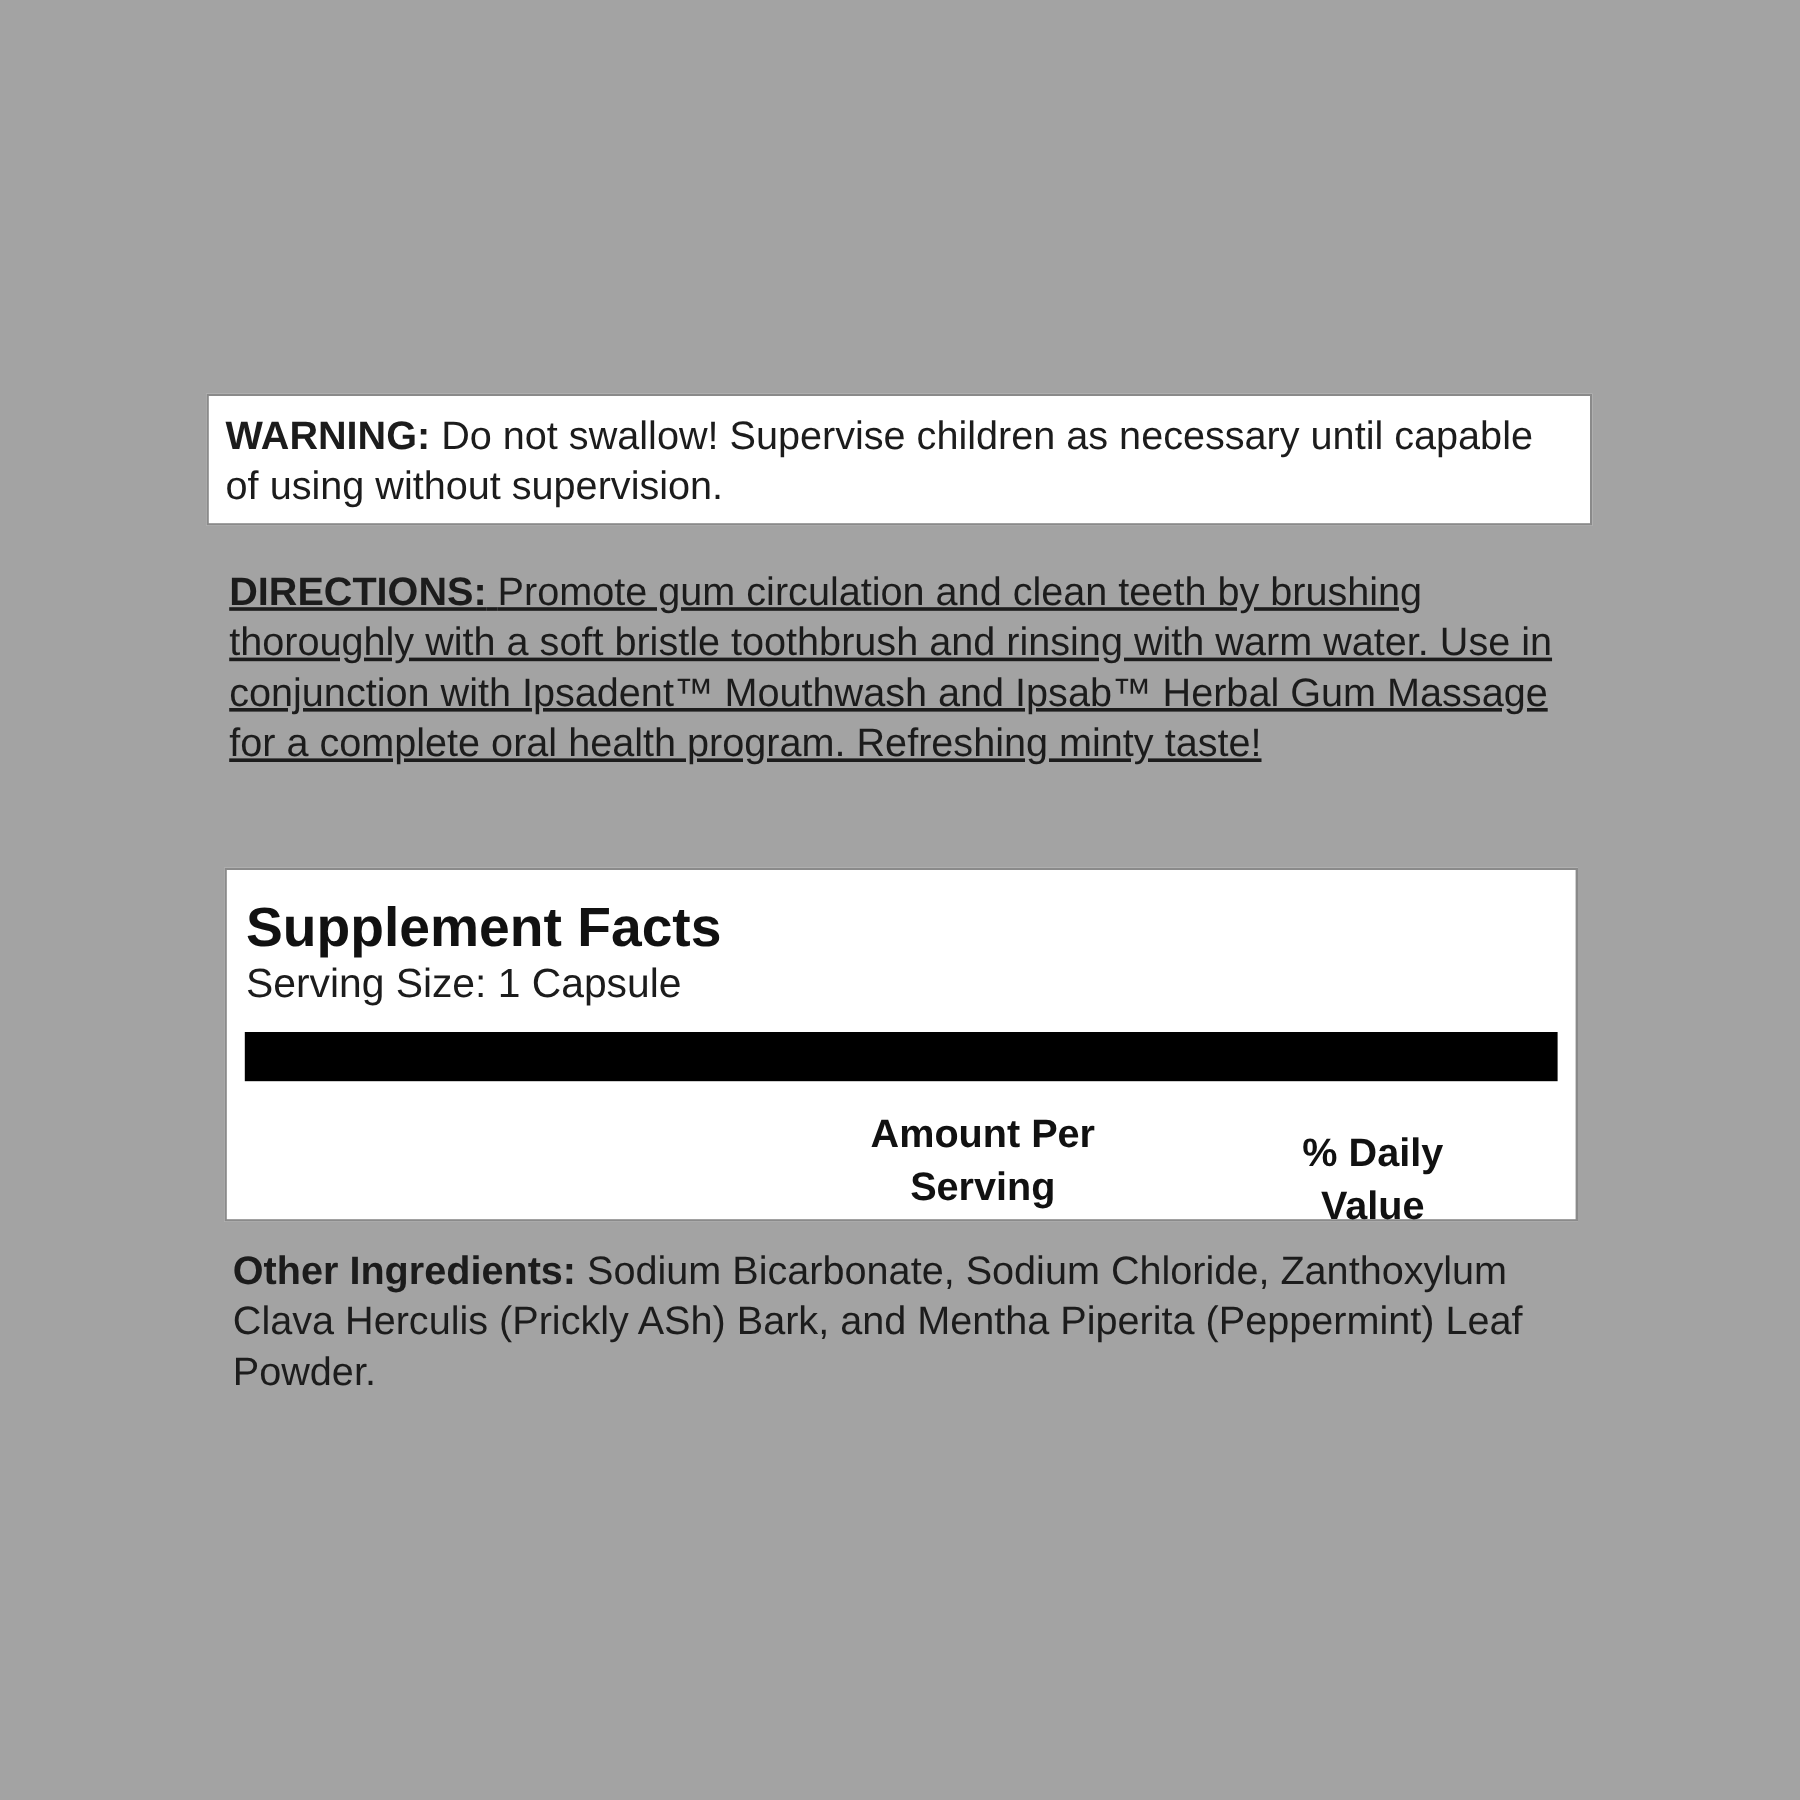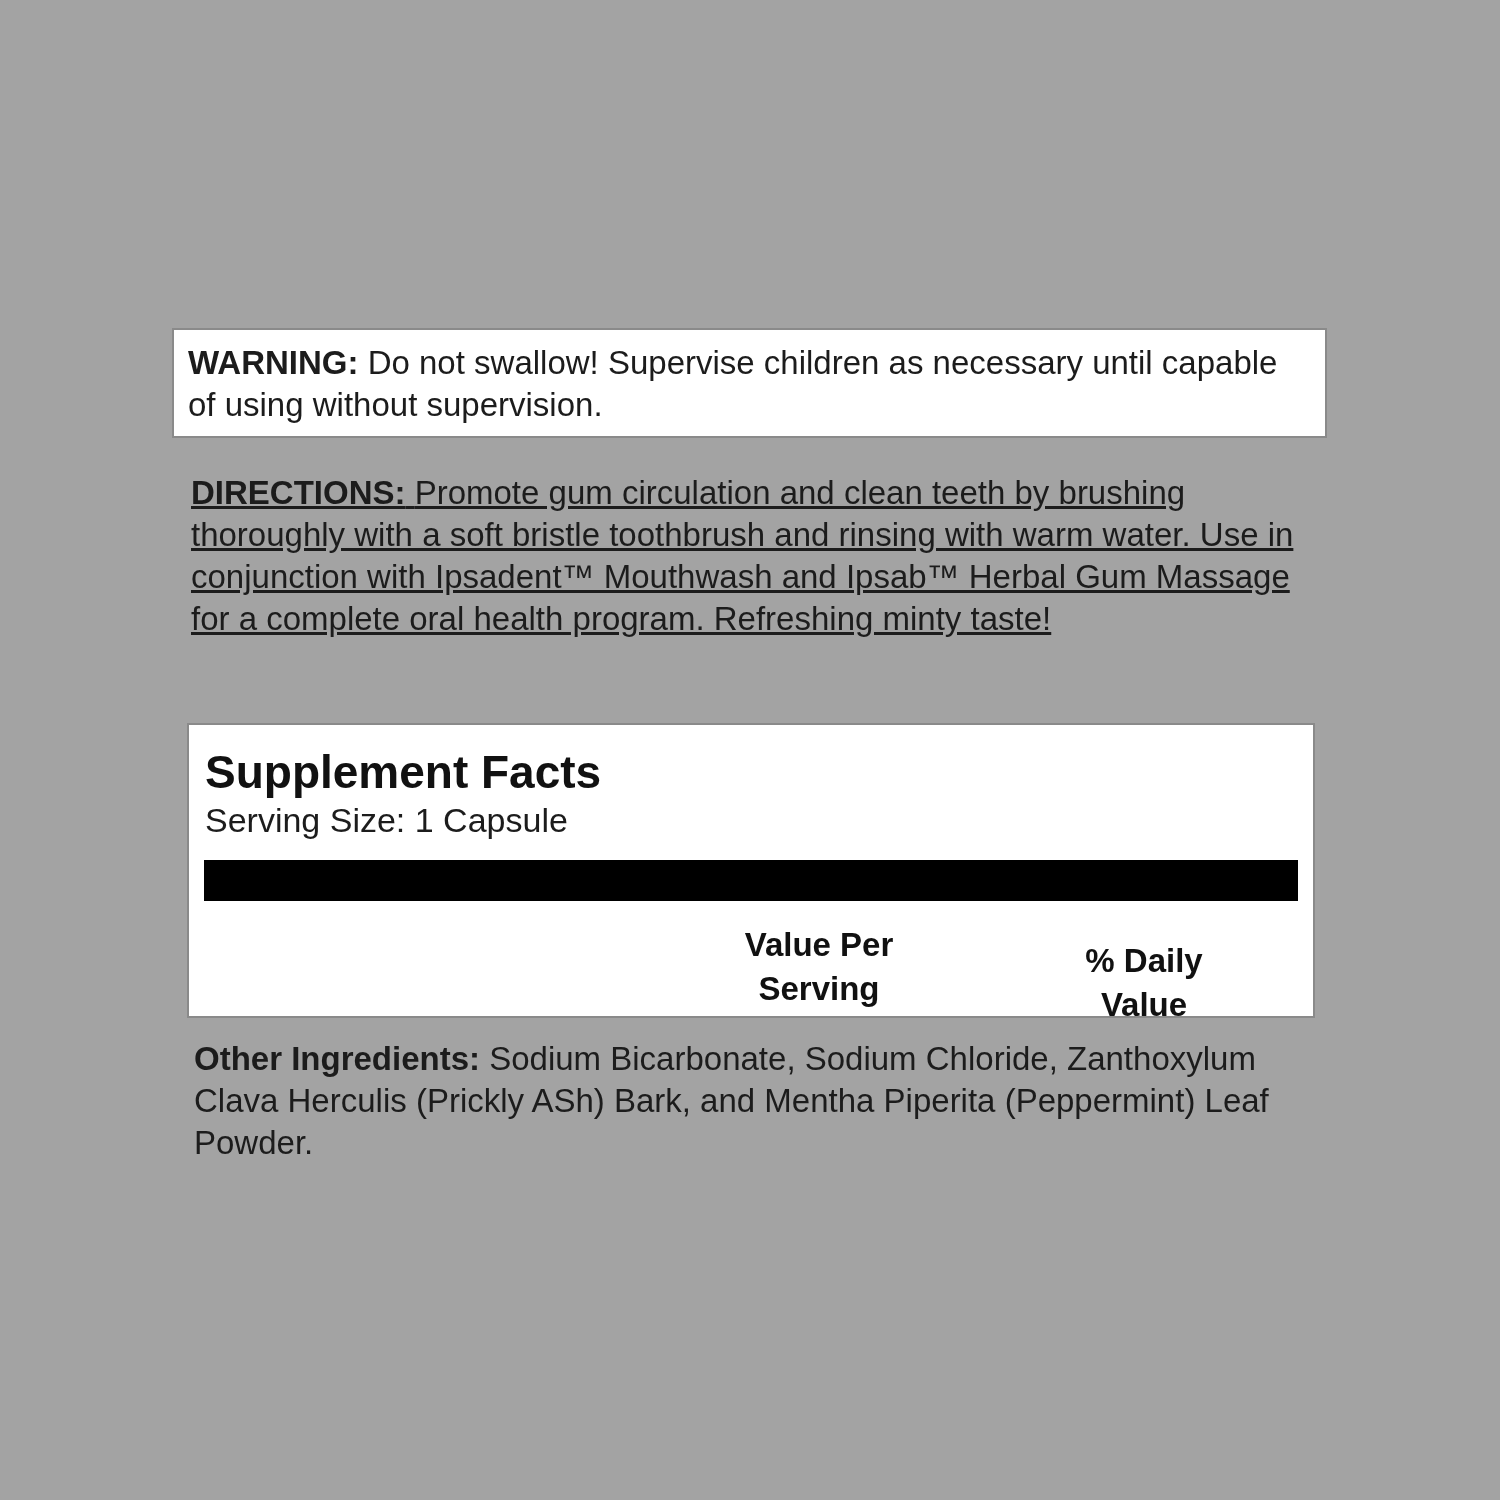--- a/index.html
+++ b/index.html
@@ -116,21 +116,21 @@
 
   <p class="directions body-text">
     <span class="bold">DIRECTIONS:</span>
     <span>Promote gum circulation and clean teeth by brushing thoroughly with a soft bristle toothbrush and rinsing with warm water. Use in conjunction with Ipsadent™ Mouthwash and Ipsab™ Herbal Gum Massage for a complete oral health program. Refreshing minty taste!</span>
   </p>
 
   <div class="supp-box">
     <div class="supp-title">Supplement Facts</div>
     <div class="serving-size">Serving Size: 1 Capsule</div>
     <div class="black-bar"></div>
-    <div class="supp-col-header col-amount">Value Per
+    <div class="supp-col-header col-amount">Amount Per
 Serving</div>
     <div class="supp-col-header col-daily">% Daily
 Value</div>
   </div>
 
   <p class="other-ingredients body-text">
     <span class="bold">Other Ingredients:</span>
     <span>Sodium Bicarbonate, Sodium Chloride, Zanthoxylum Clava Herculis (Prickly ASh) Bark, and Mentha Piperita (Peppermint) Leaf Powder.</span>
   </p>
 

